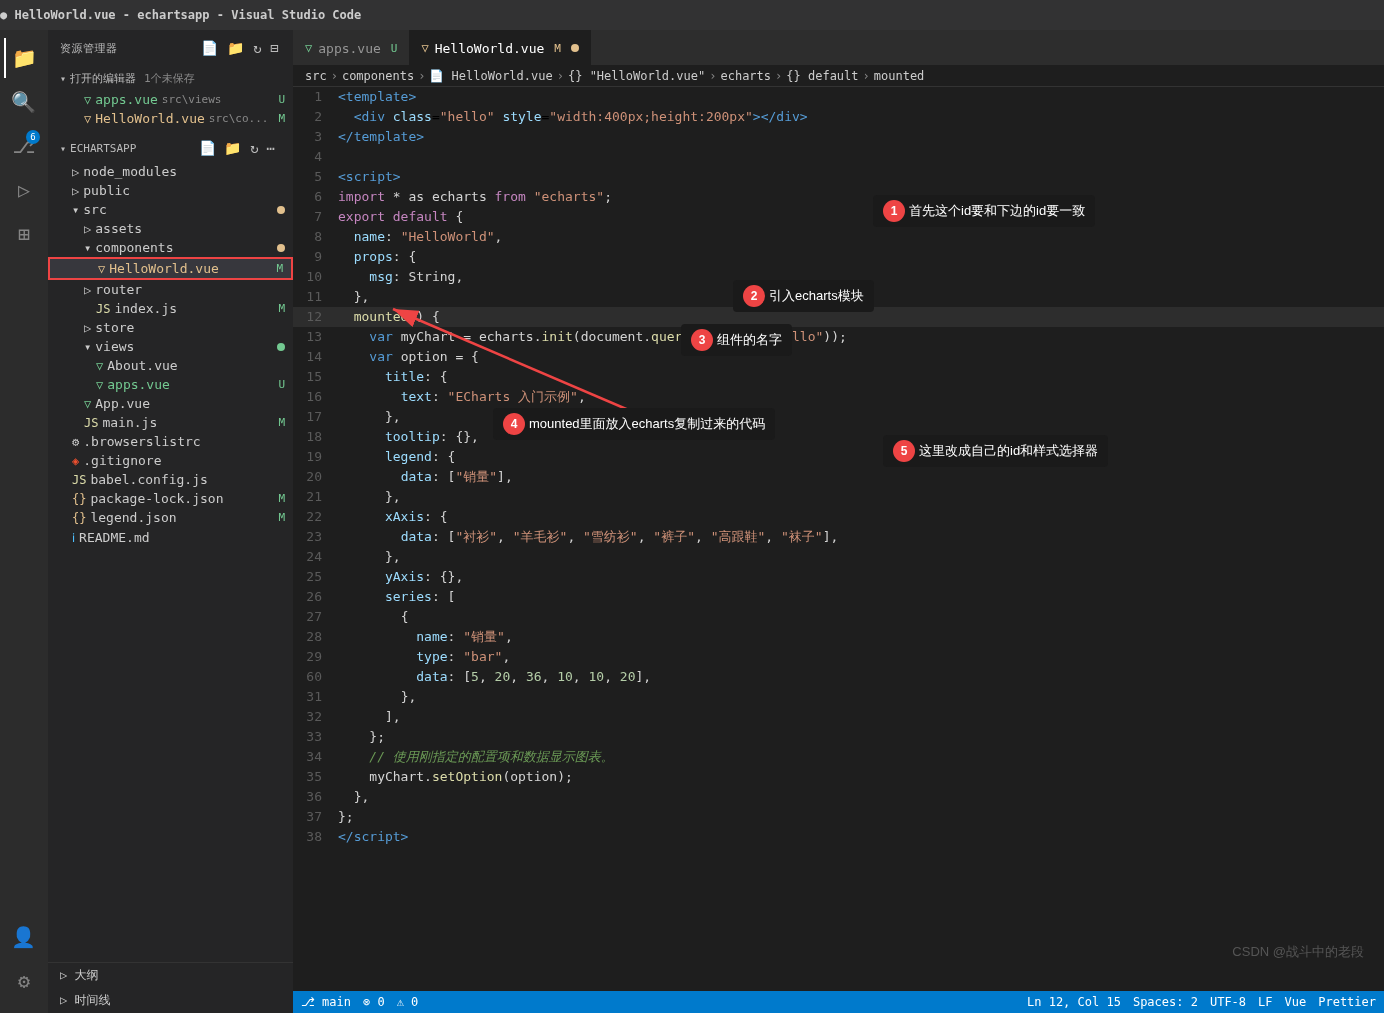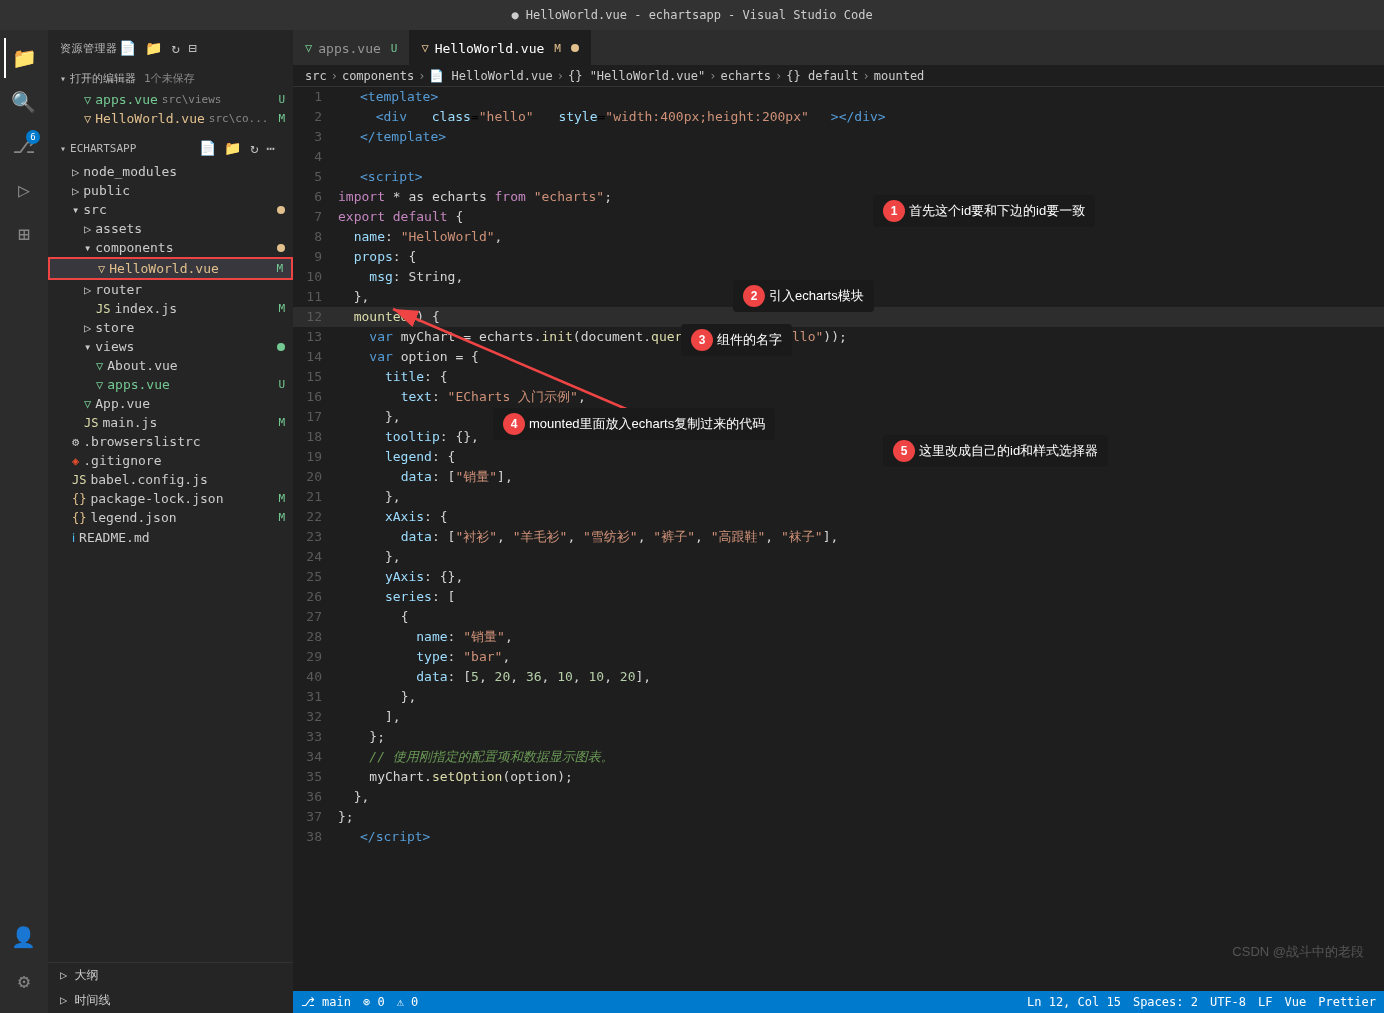--- a/index.html
+++ b/index.html
@@ -12,24 +12,25 @@
       display: flex;
       flex-direction: column;
     }
 
     
     .titlebar {
       height: 30px;
       background: #323233;
       display: flex;
       align-items: center;
-      justify-content: center;
+      justify-content: flex-start;
       font-size: 12px;
       color: #cccccc;
       flex-shrink: 0;
+      font-weight: bold;
     }
 
     
     .main-layout {
       display: flex;
       flex: 1;
       overflow: hidden;
     }
 
     
@@ -87,20 +88,21 @@
       overflow: hidden;
     }
     .sidebar-header {
       padding: 8px 12px;
       font-size: 11px;
       color: #bbbbbb;
       text-transform: uppercase;
       letter-spacing: 0.5px;
       display: flex;
       align-items: center;
+      justify-content: space-between;
       font-family: Liberation Mono, monospace;
     }
     .sidebar-header-icons {
       display: flex;
       gap: 4px;
     }
     .sidebar-header-icon {
       color: #bbbbbb;
       font-size: 14px;
       cursor: pointer;
@@ -259,22 +261,22 @@
     .line-content {
       font-size: 13px;
       white-space: pre;
       flex: 1;
     }
     .line-highlight {
       background: #2d2d2d;
     }
 
     
-    .t-tag { color: #569cd6; margin-left: 22px; }
-    .t-attr { color: #9cdcfe; margin-left: 17px; }
+    .t-tag { color: #569cd6; }
+    .t-attr { color: #9cdcfe; }
     .t-str { color: #ce9178; }
     .t-kw { color: #c586c0; }
     .t-kw2 { color: #569cd6; }
     .t-fn { color: #dcdcaa; }
     .t-num { color: #b5cea8; }
     .t-comment { color: #6a9955; font-style: italic; }
     .t-prop { color: #9cdcfe; }
     .t-white { color: #d4d4d4; }
     .annotation-circle {
       width: 22px;
@@ -642,21 +644,21 @@
           </div>
           <div class="code-line">
             <div class="line-num">28</div>
             <div class="line-content">          <span class="t-prop">name</span><span class="t-white">:</span> <span class="t-str">"销量"</span><span class="t-white">,</span></div>
           </div>
           <div class="code-line">
             <div class="line-num">29</div>
             <div class="line-content">          <span class="t-prop">type</span><span class="t-white">:</span> <span class="t-str">"bar"</span><span class="t-white">,</span></div>
           </div>
           <div class="code-line">
-            <div class="line-num">40</div>
+            <div class="line-num">60</div>
             <div class="line-content">          <span class="t-prop">data</span><span class="t-white">: [</span><span class="t-num">5</span><span class="t-white">,</span> <span class="t-num">20</span><span class="t-white">,</span> <span class="t-num">36</span><span class="t-white">,</span> <span class="t-num">10</span><span class="t-white">,</span> <span class="t-num">10</span><span class="t-white">,</span> <span class="t-num">20</span><span class="t-white">],</span></div>
           </div>
           <div class="code-line">
             <div class="line-num">31</div>
             <div class="line-content">        <span class="t-white">},</span></div>
           </div>
           <div class="code-line">
             <div class="line-num">32</div>
             <div class="line-content">      <span class="t-white">],</span></div>
           </div>

